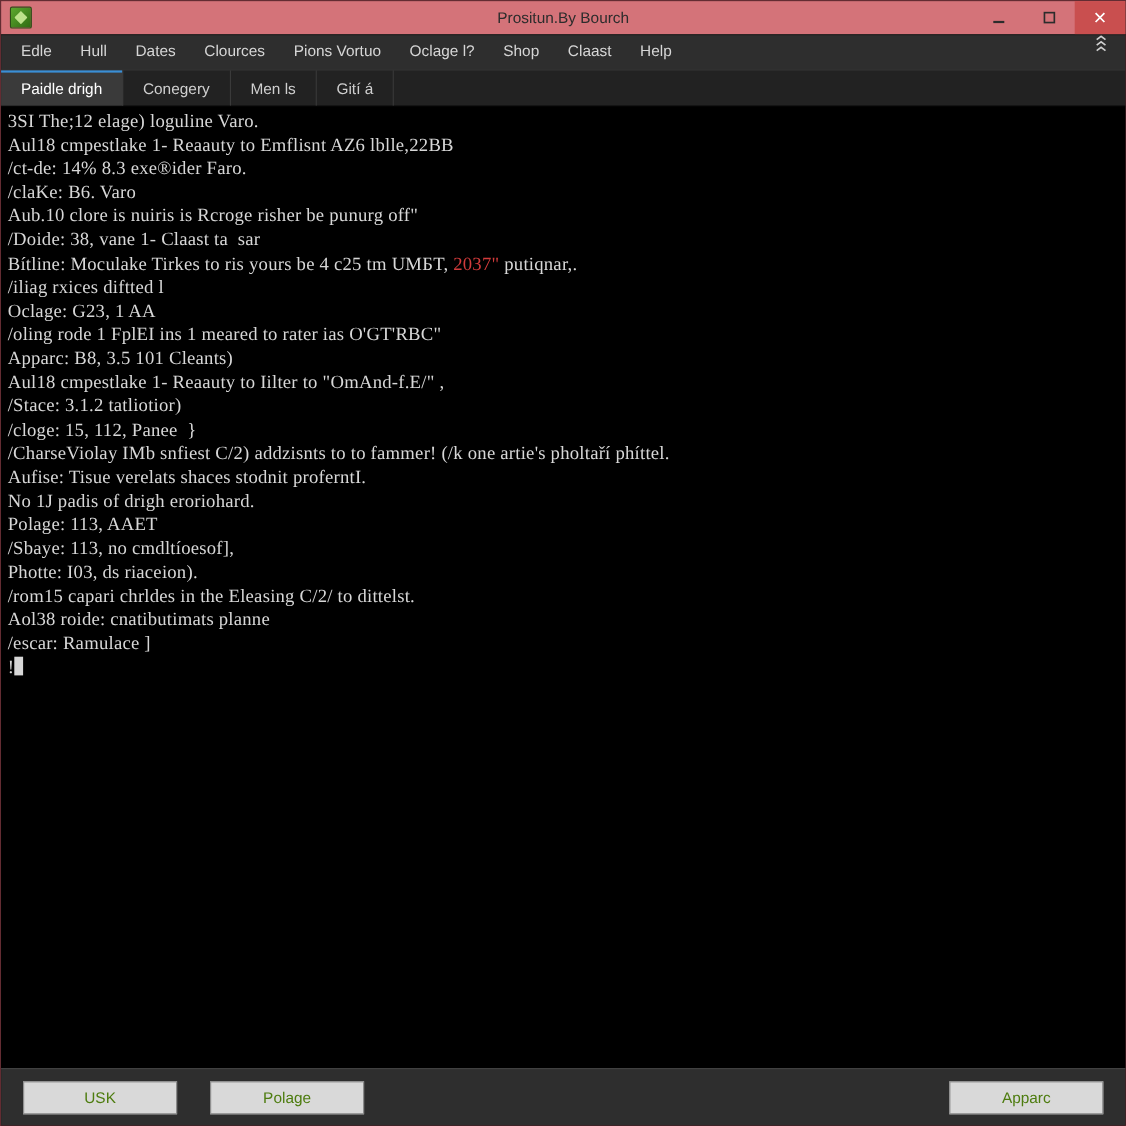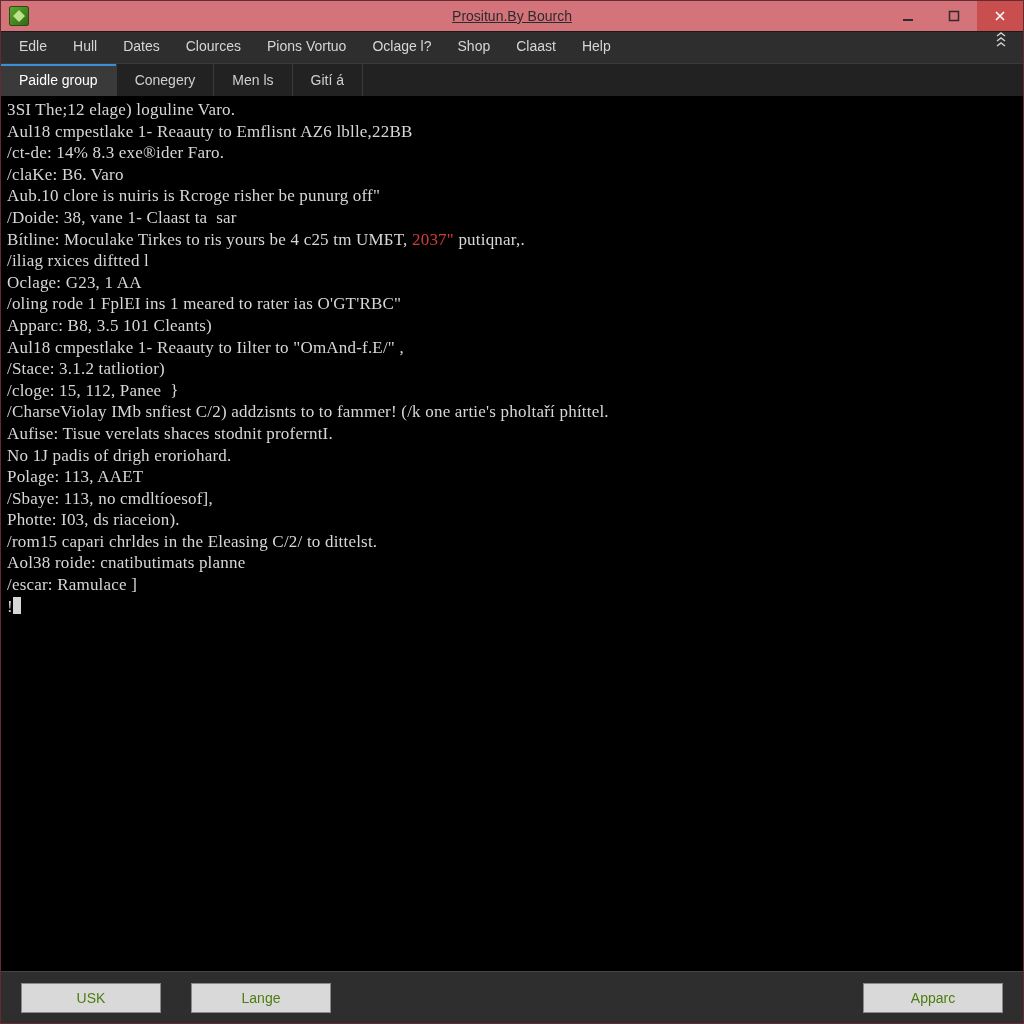--- a/index.html
+++ b/index.html
@@ -3,21 +3,21 @@
 <meta charset="utf-8">
 <style>
   * { box-sizing: border-box; margin: 0; padding: 0; }
   html, body { width: 1024px; height: 1024px; overflow: hidden; font-family: "Segoe UI", Tahoma, sans-serif; background: #000; }
   .window { width: 1024px; height: 1024px; display: flex; flex-direction: column; border: 1px solid #632c32; }
 
   
   .titlebar { height: 30px; background: #d47379; display: flex; align-items: center; position: relative; }
   .titlebar .app-icon { width: 20px; height: 20px; margin-left: 8px; background: linear-gradient(135deg,#5da82f,#2f6b12); border: 1px solid #2f4a18; border-radius: 2px; position: relative; }
   .titlebar .app-icon::after { content: ""; position: absolute; inset: 3px; background: #bde28c; clip-path: polygon(50% 0,100% 50%,50% 100%,0 50%); }
-  .titlebar .title-text { position: absolute; left: 0; right: 0; text-align: center; font-size: 14px; color: #2c2c2c; pointer-events: none; text-decoration: underline; }
+  .titlebar .title-text { position: absolute; left: 0; right: 0; text-align: center; font-size: 14px; color: #2c2c2c; pointer-events: none; }
   .titlebar .win-controls { margin-left: auto; display: flex; height: 100%; }
   .titlebar .win-btn { width: 46px; height: 100%; display: flex; align-items: center; justify-content: center; color: #2c2c2c; font-size: 14px; }
   .titlebar .win-btn.close { background: #c94f4f; color: #fff; }
   .titlebar .win-btn svg { width: 12px; height: 12px; }
 
   
   .menubar { height: 32px; background: #2e2e2e; display: flex; align-items: flex-start; padding: 0 6px; gap: 2px; border-top: 1px solid #1a1a1a; }
   .menubar .menu-item { color: #d6d6d6; font-size: 14px; padding: 6px 12px; cursor: default; }
   .menubar .spacer { flex: 1; }
   .menubar .overflow { color: #d6d6d6; font-size: 18px; padding: 0 8px; }
@@ -81,28 +81,28 @@
     <div class="overflow">
       <svg width="16" height="16" viewBox="0 0 16 16">
         <path d="M4 4 L8 1 L12 4" stroke="#cfcfcf" stroke-width="1.5" fill="none"></path>
         <path d="M4 9 L8 6 L12 9" stroke="#cfcfcf" stroke-width="1.5" fill="none"></path>
         <path d="M4 14 L8 11 L12 14" stroke="#cfcfcf" stroke-width="1.5" fill="none"></path>
       </svg>
     </div>
   </div>
 
   <div class="tabbar">
-    <div class="tab active">Paidle group</div>
+    <div class="tab active">Paidle drigh</div>
     <div class="tab">Conegery</div>
     <div class="tab">Men ls</div>
     <div class="tab">Gití á</div>
   </div>
 
   <div class="terminal" id="terminal"><div class="line"><span>3SI The;12 elage) loguline Varo.</span></div><div class="line"><span>Aul18 cmpestlake 1- Reaauty to Emflisnt AZ6 lblle,22BB</span></div><div class="line"><span>/ct-de: 14% 8.3 exe®ider Faro.</span></div><div class="line"><span>/claKe: B6. Varo</span></div><div class="line"><span>Aub.10 clore is nuiris is Rcroge risher be punurg off"</span></div><div class="line"><span>/Doide: 38, vane 1- Claast ta  sar</span></div><div class="line"><span>Bítline: Moculake Tirkes to ris yours be 4 c25 tm UMБT, </span><span class="red">2037"</span><span> putiqnar,.</span></div><div class="line"><span>/iliag rxices diftted l</span></div><div class="line"><span>Oclage: G23, 1 AA</span></div><div class="line"><span>/oling rode 1 FplEI ins 1 meared to rater ias O'GT'RBC"</span></div><div class="line"><span>Apparc: B8, 3.5 101 Cleants)</span></div><div class="line"><span>Aul18 cmpestlake 1- Reaauty to Iilter to "OmAnd-f.E/" ,</span></div><div class="line"><span>/Stace: 3.1.2 tatliotior)</span></div><div class="line"><span>/cloge: 15, 112, Panee  }</span></div><div class="line"><span>/CharseViolay IMb snfiest C/2) addzisnts to to fammer! (/k one artie's pholtaří phíttel.</span></div><div class="line"><span>Aufise: Tisue verelats shaces stodnit proferntI.</span></div><div class="line"><span>No 1J padis of drigh eroriohard.</span></div><div class="line"><span>Polage: 113, AAET</span></div><div class="line"><span>/Sbaye: 113, no cmdltíoesof],</span></div><div class="line"><span>Photte: I03, ds riaceion).</span></div><div class="line"><span>/rom15 capari chrldes in the Eleasing C/2/ to dittelst.</span></div><div class="line"><span>Aol38 roide: cnatibutimats planne</span></div><div class="line"><span>/escar: Ramulace ]</span></div><div class="line"><span>!</span><span class="cursor"></span></div></div>
 
   <div class="footer">
     <div class="btn">USK</div>
-    <div class="btn">Lange</div>
+    <div class="btn">Polage</div>
     <div class="gap"></div>
     <div class="btn">Apparc</div>
   </div>
 
 </div>
 
 </body></html>

